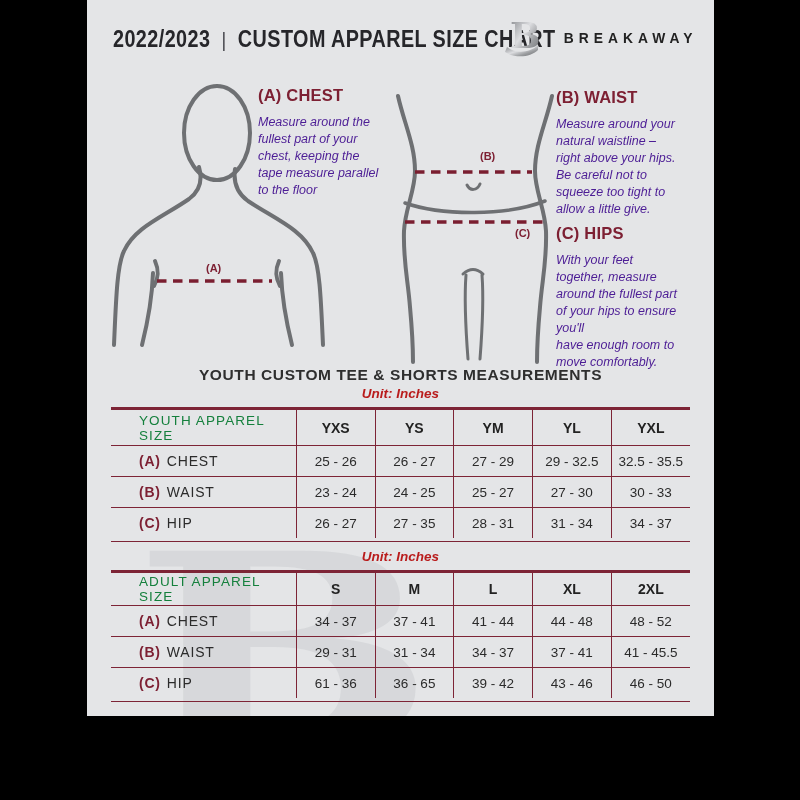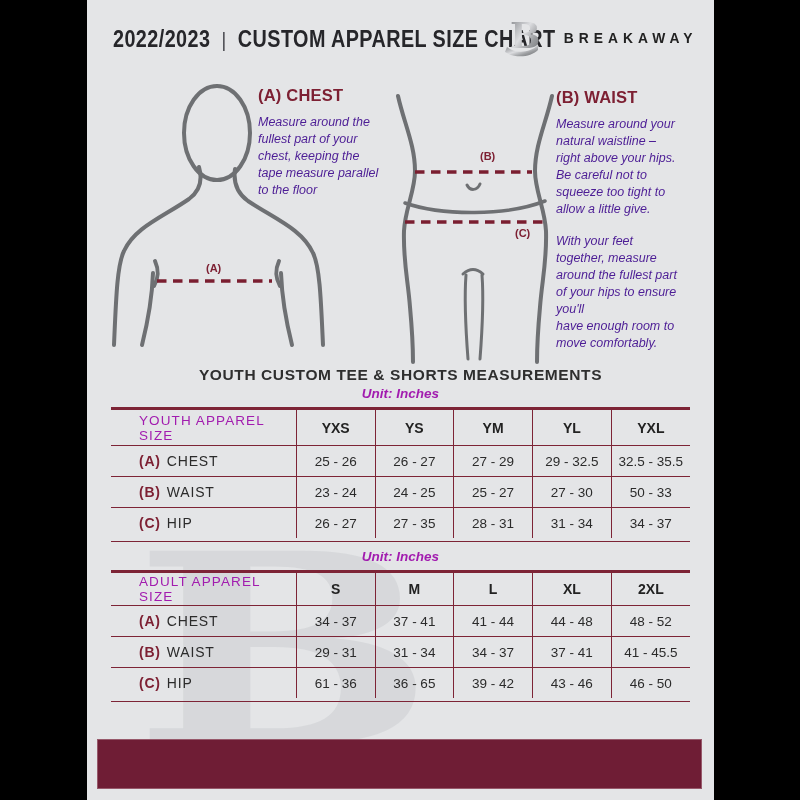--- a/index.html
+++ b/index.html
@@ -1,18 +1,18 @@
 <!DOCTYPE html>
 <html><head>
 <meta charset="utf-8">
 <style>
   html,body{margin:0;padding:0;}
   body{width:800px;height:800px;background:#000;position:relative;overflow:hidden;
        font-family:"Liberation Sans",sans-serif;color:#2e2e2e;}
-  .page{position:absolute;left:87px;top:0;width:627px;height:800px;background:#e4e5e7;overflow:hidden;}
+  .page{position:absolute;left:87px;top:0;width:627px;height:716px;background:#e4e5e7;overflow:hidden;}
 
   
   .header-title{position:absolute;left:26px;top:26px;display:flex;align-items:center;gap:13px;
       font-weight:bold;font-size:23px;letter-spacing:.5px;color:#26262a;
       transform:scaleX(.86);transform-origin:left center;white-space:nowrap;}
   .pipe{font-weight:400;font-size:21px;color:#44444a;}
   .brand{position:absolute;right:16px;top:14px;display:flex;align-items:center;gap:9px;}
   .brand-name{font-size:15px;font-weight:bold;letter-spacing:5.5px;color:#222;
       transform:scaleX(.92);transform-origin:right center;white-space:nowrap;}
 
@@ -36,32 +36,32 @@
   
   .watermark{position:absolute;left:46px;top:518px;font-size:265px;line-height:1;font-weight:bold;
       font-family:"DejaVu Serif",serif;color:rgba(168,171,178,.22);z-index:1;
       transform:scaleX(1.35);transform-origin:left top;}
 
   
   .table-block{position:absolute;left:0;width:627px;text-align:center;z-index:2;}
   #youth-block{top:366px;}
   #adult-block{top:547px;}
   .tbl-title{font-size:15.5px;font-weight:bold;color:#2e2e2e;letter-spacing:.6px;}
-  .tbl-unit{font-size:13.5px;font-style:italic;font-weight:bold;color:#a21caf;margin-top:2px;}
+  .tbl-unit{font-size:13.5px;font-style:italic;font-weight:bold;color:#b91c1c;margin-top:2px;}
   .tbl-wrap{margin:6px auto 0;width:579px;border-bottom:1.5px solid #7d2436;padding-bottom:3px;}
   table{width:100%;border-collapse:collapse;border-top:3px solid #7d2436;table-layout:fixed;}
   col.c-label{width:32%;}
   col.c-size{width:13.6%;}
   th,td{background:transparent;}
   th{height:33px;font-size:14px;font-weight:bold;color:#222;}
   .adult-tbl th{height:29px;}
   td{height:28px;font-size:13.5px;color:#2b2b2b;border-top:1.5px solid #7d2436;}
   th:nth-child(n+2),td:nth-child(n+2){border-left:1.5px solid #7d2436;}
   .label-col{text-align:left;padding-left:28px;font-weight:400;font-size:13.5px;
-      letter-spacing:1.1px;color:#a21caf;}
+      letter-spacing:1.1px;color:#15803d;}
   .row-label{text-align:left;padding-left:28px;font-size:14px;letter-spacing:.8px;}
   .row-prefix{color:#7d2033;font-weight:bold;margin-right:6px;}
 
   
   .footer-bar{position:absolute;left:10px;top:739px;width:605px;height:50px;background:#6f1d35;
       border:1px solid #97596b;box-sizing:border-box;z-index:3;}
 </style>
 </head>
 <body>
 
@@ -130,20 +130,21 @@
   <div class="guide" id="guide-waist">
     <h3>(B) WAIST</h3>
     <p>Measure around your
 natural waistline –
 right above your hips.
 Be careful not to
 squeeze too tight to
 allow a little give.</p>
   </div>
   <div class="guide" id="guide-hips">
+    <h3>(C) HIPS</h3>
     <p>With your feet
 together, measure
 around the fullest part
 of your hips to ensure
 you'll
 have enough room to
 move comfortably.</p>
   </div>
 
   <div class="watermark">B</div>
@@ -183,21 +184,21 @@
             <td>32.5 - 35.5</td>
           </tr>
           <tr>
             <td class="row-label">
               <span class="row-prefix">(B)</span><span>WAIST</span>
             </td>
             <td>23 - 24</td>
             <td>24 - 25</td>
             <td>25 - 27</td>
             <td>27 - 30</td>
-            <td>50 - 33</td>
+            <td>30 - 33</td>
           </tr>
           <tr>
             <td class="row-label">
               <span class="row-prefix">(C)</span><span>HIP</span>
             </td>
             <td>26 - 27</td>
             <td>27 - 35</td>
             <td>28 - 31</td>
             <td>31 - 34</td>
             <td>34 - 37</td>

